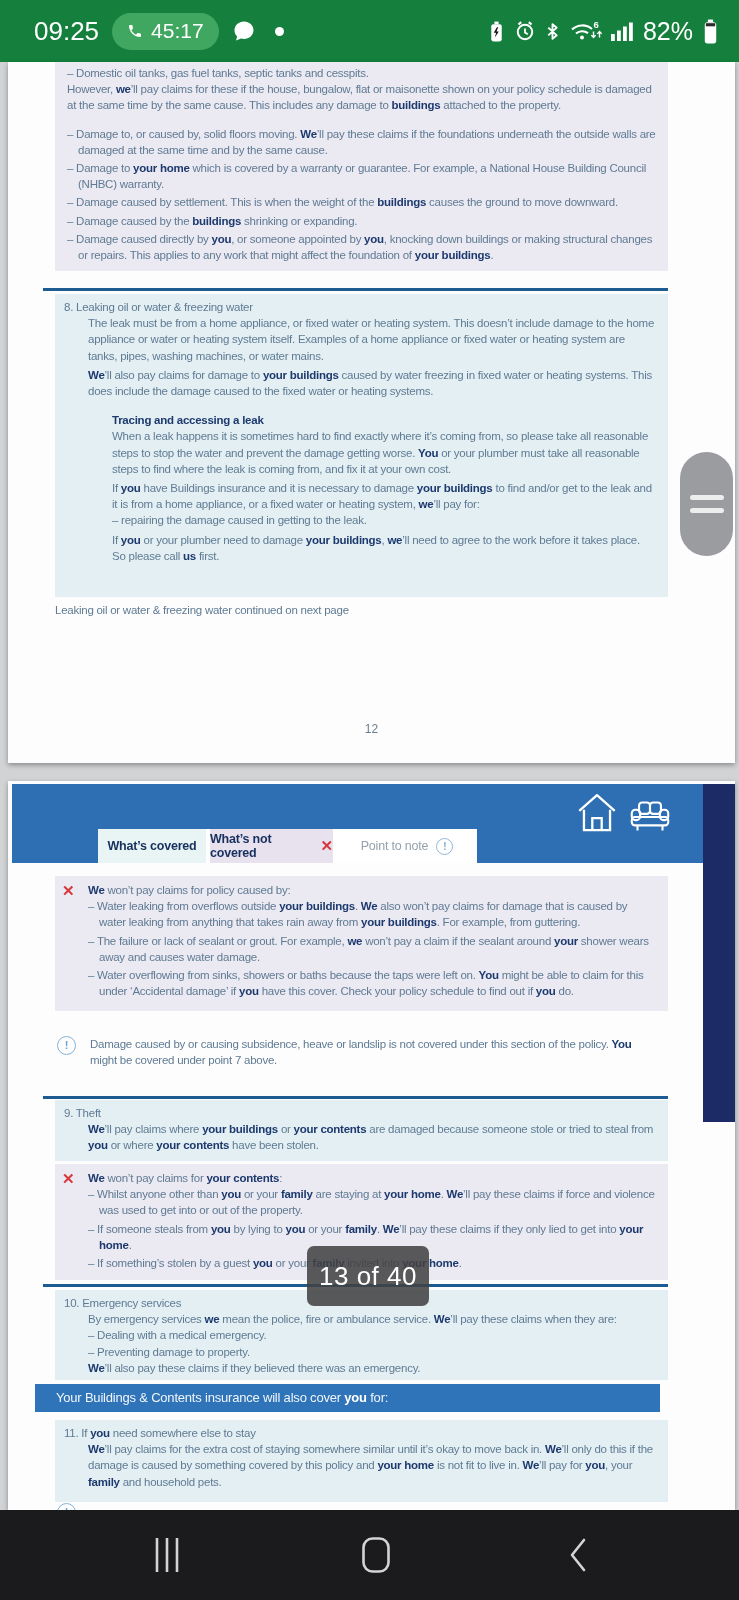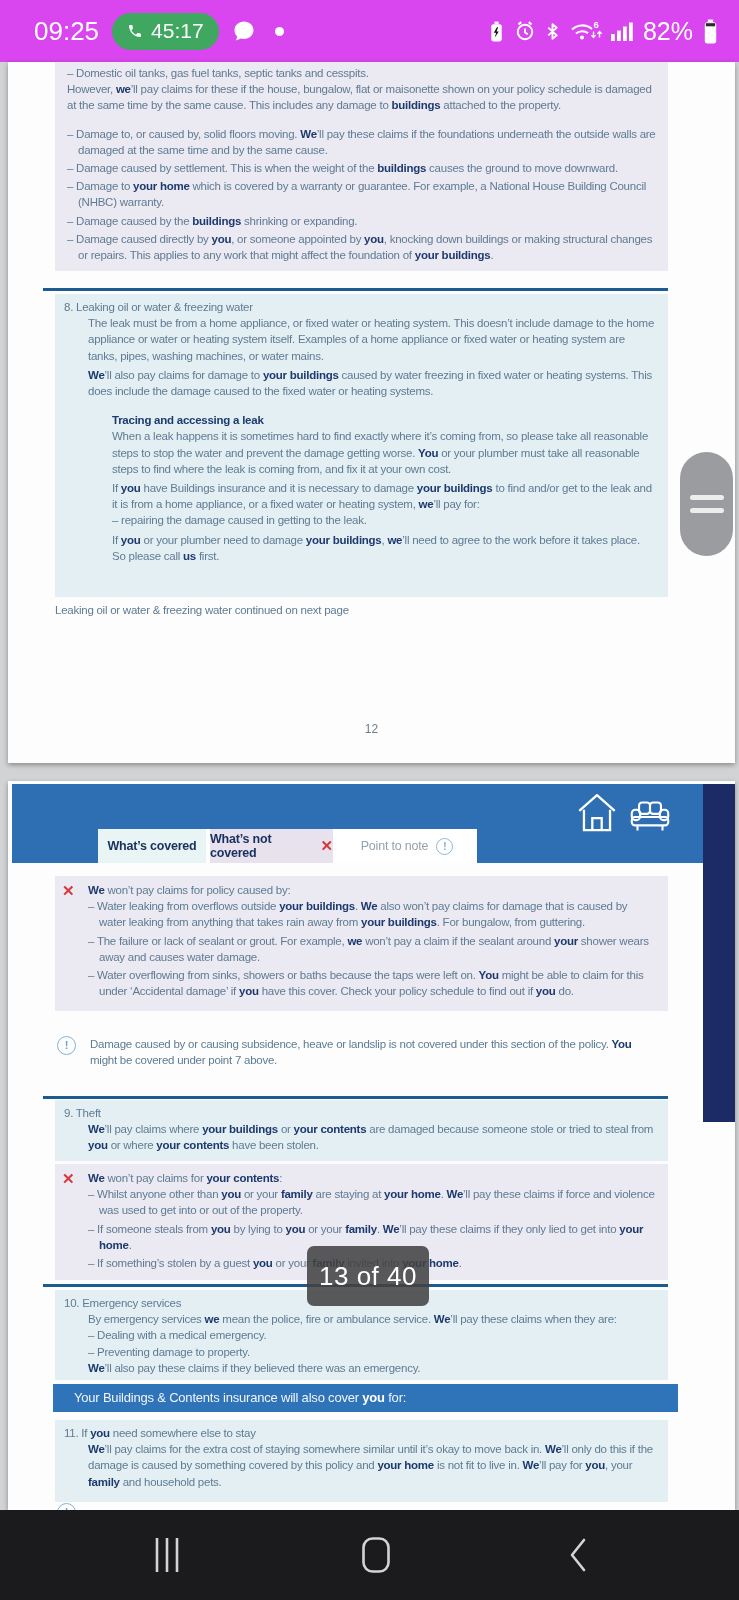--- a/index.html
+++ b/index.html
@@ -1,19 +1,19 @@
 <!DOCTYPE html>
 <html><head>
 <meta charset="utf-8">
 <style>
   html,body{margin:0;padding:0;background:#000;}
   .screen{position:relative;width:739px;height:1600px;overflow:hidden;
           font-family:"Liberation Sans",sans-serif;background:#d2d3d5;}
   
-  .statusbar{position:absolute;left:0;top:0;width:739px;height:62px;background:#d946ef;
+  .statusbar{position:absolute;left:0;top:0;width:739px;height:62px;background:#15803d;
              display:flex;align-items:center;justify-content:space-between;}
   .sb-left{display:flex;align-items:center;gap:13px;padding-left:34px;}
   .sb-right{display:flex;align-items:center;gap:9px;padding-right:20px;}
   .sb-time{color:#fff;font-size:26px;letter-spacing:0;}
   .call-pill{display:flex;align-items:center;gap:8px;background:#3fa75f;border-radius:19px;
              height:37px;padding:0 15px;}
   .call-pill span{color:#fff;font-size:21px;}
   .sb-dot{width:9px;height:9px;border-radius:50%;background:#fff;margin-left:6px;}
   .sb-pct{color:#fff;font-size:25px;}
   
@@ -123,22 +123,22 @@
     </div>
   </div>
 
   <div class="doc">
 
     <div class="page" style="top:0;height:701px;">
       <div class="abs lav box1" style="left:47px;top:0;width:591px;">
         <div class="rt bullet"><span>– Domestic oil tanks, gas fuel tanks, septic tanks and cesspits.</span></div>
         <div class="rt"><span>However, </span><span class="b">we</span><span>’ll pay claims for these if the house, bungalow, flat or maisonette shown on your policy schedule is damaged at the same time by the same cause. This includes any damage to </span><span class="b">buildings</span><span> attached to the property.</span></div>
         <div class="rt bullet mt"><span>– Damage to, or caused by, solid floors moving. </span><span class="b">We</span><span>’ll pay these claims if the foundations underneath the outside walls are damaged at the same time and by the same cause.</span></div>
+        <div class="rt bullet g2"><span>– Damage to </span><span class="b">your home</span><span> which is covered by a warranty or guarantee. For example, a National House Building Council (NHBC) warranty.</span></div>
         <div class="rt bullet g2"><span>– Damage caused by settlement. This is when the weight of the </span><span class="b">buildings</span><span> causes the ground to move downward.</span></div>
-        <div class="rt bullet g2"><span>– Damage to </span><span class="b">your home</span><span> which is covered by a warranty or guarantee. For example, a National House Building Council (NHBC) warranty.</span></div>
         <div class="rt bullet g2"><span>– Damage caused by the </span><span class="b">buildings</span><span> shrinking or expanding.</span></div>
         <div class="rt bullet g2"><span>– Damage caused directly by </span><span class="b">you</span><span>, or someone appointed by </span><span class="b">you</span><span>, knocking down buildings or making structural changes or repairs. This applies to any work that might affect the foundation of </span><span class="b">your buildings</span><span>.</span></div>
       </div>
       <div class="abs hr" style="left:35px;top:226px;width:625px;"></div>
       <div class="abs blu sec" style="left:47px;top:232px;width:592px;height:292px;">
         <div class="rt"><span>8. Leaking oil or water &amp; freezing water</span></div>
         <div class="sec-body">
           <div class="rt"><span>The leak must be from a home appliance, or fixed water or heating system. This doesn’t include damage to the home appliance or water or heating system itself. Examples of a home appliance or fixed water or heating system are tanks, pipes, washing machines, or water mains.</span></div>
           <div class="rt g3"><span class="b">We</span><span>’ll also pay claims for damage to </span><span class="b">your buildings</span><span> caused by water freezing in fixed water or heating systems. This does include the damage caused to the fixed water or heating systems.</span></div>
           <div class="sub g13">
@@ -180,21 +180,21 @@
       </div>
       <div class="tab tab3" style="left:293px;top:48px;width:140px;background:#fff;">
         <span class="lbl">Point to note</span>
         <span class="tabi">!</span>
       </div>
 
       <div class="abs lav xbox" style="left:47px;top:95px;width:594px;height:121px;">
         <div class="xmark">✕</div>
         <div class="xbody">
           <div class="rt"><span class="b">We</span><span> won’t pay claims for policy caused by:</span></div>
-          <div class="rt bullet"><span>– Water leaking from overflows outside </span><span class="b">your buildings</span><span>. </span><span class="b">We</span><span> also won’t pay claims for damage that is caused by water leaking from anything that takes rain away from </span><span class="b">your buildings</span><span>. For bungalow, from guttering.</span></div>
+          <div class="rt bullet"><span>– Water leaking from overflows outside </span><span class="b">your buildings</span><span>. </span><span class="b">We</span><span> also won’t pay claims for damage that is caused by water leaking from anything that takes rain away from </span><span class="b">your buildings</span><span>. For example, from guttering.</span></div>
           <div class="rt bullet g2"><span>– The failure or lack of sealant or grout. For example, </span><span class="b">we</span><span> won’t pay a claim if the sealant around </span><span class="b">your</span><span> shower wears away and causes water damage.</span></div>
           <div class="rt bullet g2"><span>– Water overflowing from sinks, showers or baths because the taps were left on. </span><span class="b">You</span><span> might be able to claim for this under ‘Accidental damage’ if </span><span class="b">you</span><span> have this cover. Check your policy schedule to find out if </span><span class="b">you</span><span> do.</span></div>
         </div>
       </div>
 
       <div class="abs noterow" style="left:49px;top:255px;width:592px;">
         <div class="notei">!</div>
         <div class="rt" style="flex:1;"><span>Damage caused by or causing subsidence, heave or landslip is not covered under this section of the policy. </span><span class="b">You</span><span> might be covered under point 7 above.</span></div>
       </div>
 
@@ -220,21 +220,21 @@
       <div class="abs blu sec" style="left:47px;top:509px;width:592px;height:79px;">
         <div class="rt"><span>10. Emergency services</span></div>
         <div class="sec-body">
           <div class="rt"><span>By emergency services </span><span class="b">we</span><span> mean the police, fire or ambulance service. </span><span class="b">We</span><span>’ll pay these claims when they are:</span></div>
           <div class="rt bullet"><span>– Dealing with a medical emergency.</span></div>
           <div class="rt bullet"><span>– Preventing damage to property.</span></div>
           <div class="rt"><span class="b">We</span><span>’ll also pay these claims if they believed there was an emergency.</span></div>
         </div>
       </div>
 
-      <div class="abs banner" style="left:45px;top:603px;width:604px;height:28px;"><span>Your Buildings &amp; Contents insurance will also cover </span><span class="b">you</span><span> for:</span></div>
+      <div class="abs banner" style="left:27px;top:603px;width:604px;height:28px;"><span>Your Buildings &amp; Contents insurance will also cover </span><span class="b">you</span><span> for:</span></div>
 
       <div class="abs blu sec" style="left:47px;top:639px;width:592px;height:71px;">
         <div class="rt"><span>11. If </span><span class="b">you</span><span> need somewhere else to stay</span></div>
         <div class="sec-body">
           <div class="rt"><span class="b">We</span><span>’ll pay claims for the extra cost of staying somewhere similar until it’s okay to move back in. </span><span class="b">We</span><span>’ll only do this if the damage is caused by something covered by this policy and </span><span class="b">your home</span><span> is not fit to live in. </span><span class="b">We</span><span>’ll pay for </span><span class="b">you</span><span>, your </span><span class="b">family</span><span> and household pets.</span></div>
         </div>
       </div>
 
       <div class="abs notei" style="left:49px;top:722px;">!</div>
     </div>

